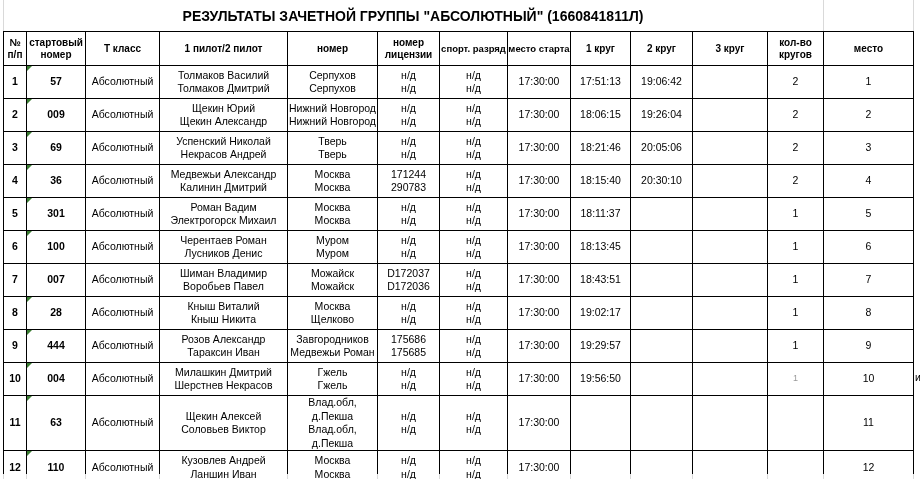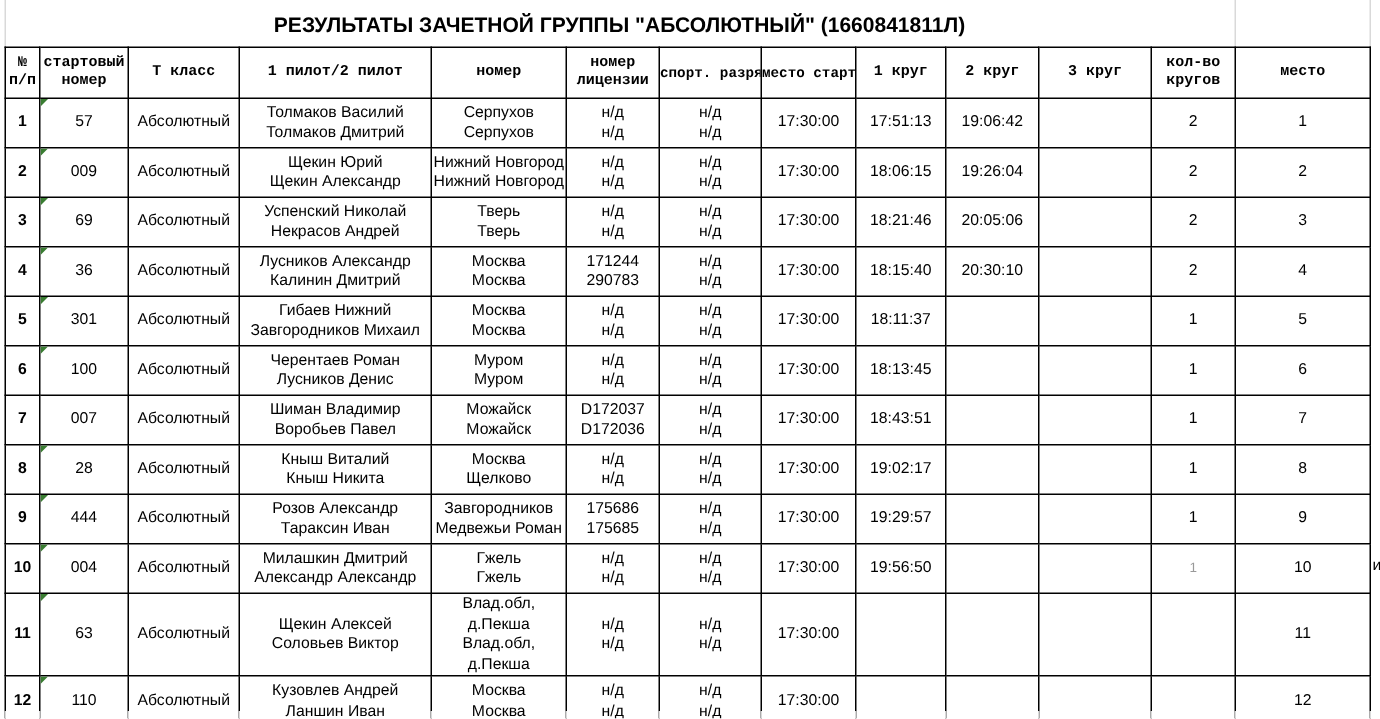--- a/index.html
+++ b/index.html
@@ -14,27 +14,27 @@
   .vgrid{position:absolute;top:0;width:1px;height:31px;background:#d9d9d9;}
 
   
   table.results{position:absolute;left:3px;top:31px;width:910px;
     border-collapse:collapse;table-layout:fixed;background:#fff;}
   .results th,.results td{border:1px solid #000;padding:0;margin:0;
     text-align:center;vertical-align:middle;overflow:hidden;}
   .results th{font-weight:bold;font-size:10px;line-height:12px;}
   .results th.hdr-tight{font-size:9.5px;white-space:nowrap;}
   .results td{font-size:10.5px;line-height:13.5px;}
-  .results thead tr{height:34px;font-family:Liberation Mono, monospace;}
+  .results thead tr{height:34px;}
   .results tbody tr{height:33px;}
   .results tbody tr:nth-child(11){height:45px;}
   .results tbody tr:nth-child(12){height:34px;}
 
   td.num-cell{font-weight:bold;}
-  td.start-cell{position:relative;}
+  td.start-cell{position:relative;font-weight:bold;}
   .flag{position:absolute;top:0;left:0;width:0;height:0;
     border-top:5px solid #3a7d32;border-right:5px solid transparent;}
   td.muted{color:#999;font-size:9px;}
 
   
   .bottom-strip{position:absolute;left:0;top:474px;width:920px;height:5px;}
   .vstub{position:absolute;top:0;width:1px;height:5px;background:#d9d9d9;}
 
   
   .edge-text{position:absolute;left:915px;top:371px;font-size:10.5px;}
@@ -179,21 +179,21 @@
     </tr>
 
     <tr>
       <td class="num-cell">4</td>
       <td class="start-cell">
         <span class="flag"></span>
         <span>36</span>
       </td>
       <td>Абсолютный</td>
       <td>
-        <div>Лусников Александр</div>
+        <div>Медвежьи Александр</div>
         <div>Калинин Дмитрий</div>
       </td>
       <td>
         <div>Москва</div>
         <div>Москва</div>
       </td>
       <td>
         <div>171244</div>
         <div>290783</div>
       </td>
@@ -210,22 +210,22 @@
     </tr>
 
     <tr>
       <td class="num-cell">5</td>
       <td class="start-cell">
         <span class="flag"></span>
         <span>301</span>
       </td>
       <td>Абсолютный</td>
       <td>
-        <div>Гибаев Нижний</div>
-        <div>Завгородников Михаил</div>
+        <div>Роман Вадим</div>
+        <div>Электрогорск Михаил</div>
       </td>
       <td>
         <div>Москва</div>
         <div>Москва</div>
       </td>
       <td>
         <div>н/д</div>
         <div>н/д</div>
       </td>
       <td>
@@ -366,21 +366,21 @@
 
     <tr>
       <td class="num-cell">10</td>
       <td class="start-cell">
         <span class="flag"></span>
         <span>004</span>
       </td>
       <td>Абсолютный</td>
       <td>
         <div>Милашкин Дмитрий</div>
-        <div>Александр Александр</div>
+        <div>Шерстнев Некрасов</div>
       </td>
       <td>
         <div>Гжель</div>
         <div>Гжель</div>
       </td>
       <td>
         <div>н/д</div>
         <div>н/д</div>
       </td>
       <td>

